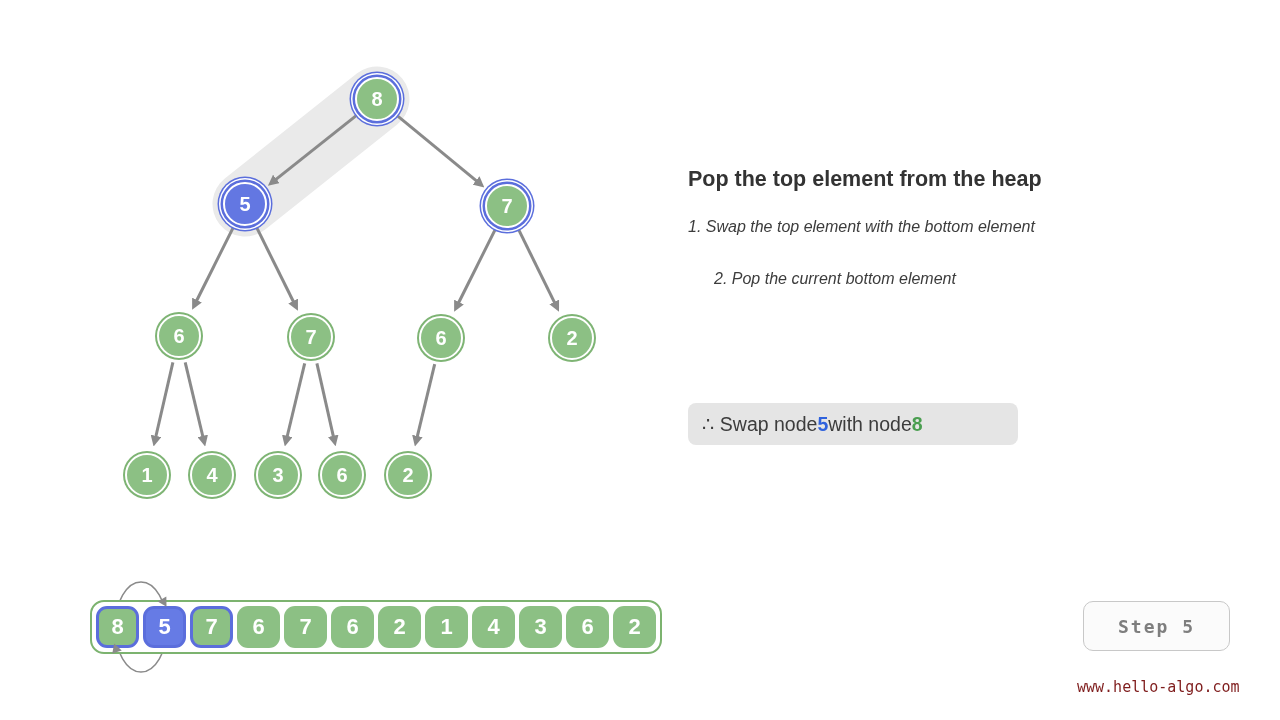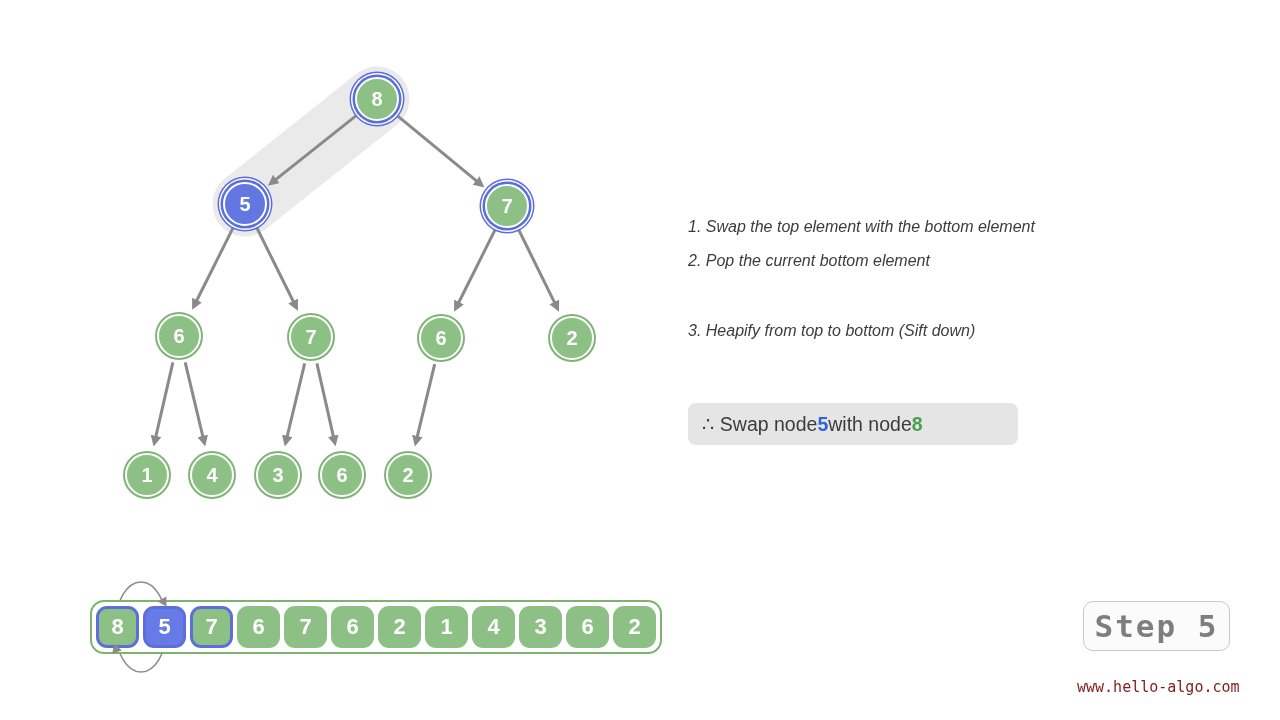--- a/index.html
+++ b/index.html
@@ -40,21 +40,21 @@
                    background:#E5E5E5; border-radius:8px; display:flex; align-items:center;
                    padding-left:14px; font-size:19.5px; color:#3C3C3C; }
   .t-green { color:#4A9E50; font-weight:700; }
   .t-blue  { color:#2F62DD; font-weight:700; }
 
   
   .step-badge { position:absolute; left:1083px; top:601px; width:147px; height:50px;
                 background:#FBFBFB; border:1.5px solid #C8C8C8; border-radius:10px;
                 display:flex; align-items:center; justify-content:center;
                 font-family:"DejaVu Sans Mono","Liberation Mono",monospace;
-                font-size:31px; font-weight:700; letter-spacing:2px; color:#7E7E7E; }
+                font-size:18px; font-weight:700; letter-spacing:2px; color:#7E7E7E; }
   .watermark { position:absolute; left:1077px; top:678px;
                font-family:"DejaVu Sans Mono","Liberation Mono",monospace;
                font-size:15px; color:#7f1d1d; }
 </style>
 </head>
 <body>
 
 <div class="stage">
 
   <svg class="edges-svg" width="1280" height="720">
@@ -106,23 +106,23 @@
     <div class="cell">3</div>
     <div class="cell">6</div>
     <div class="cell">2</div>
   </div>
 
   <svg class="arrow-overlay" width="1280" height="720">
     <polygon points="0,-5 9,0 0,5" fill="#8A8A8A" transform="translate(162,599) rotate(60)"></polygon>
     <polygon points="0,-5 9,0 0,5" fill="#8A8A8A" transform="translate(117,652) rotate(-108)"></polygon>
   </svg>
 
+  <div class="panel-title">Pop the top element from the heap</div>
   <div class="step-line" style="top:219px;">1. Swap the top element with the bottom element</div>
-  <div class="step-line" style="top:253px;">2. Pop the current bottom element</div>
-  <div class="step-line" style="top:323px;">3. Heapify from top to bottom (Sift down)</div>
+  <div class="step-line" style="top:271px;margin-left:26px;">2. Pop the current bottom element</div>
 
 
   <div class="therefore-box">
     <span>∴ Swap node </span>
       <span class="t-blue">5</span>
       <span> with node </span>
       <span class="t-green">8</span>
   </div>
 
   <div class="step-badge">Step 5</div>

